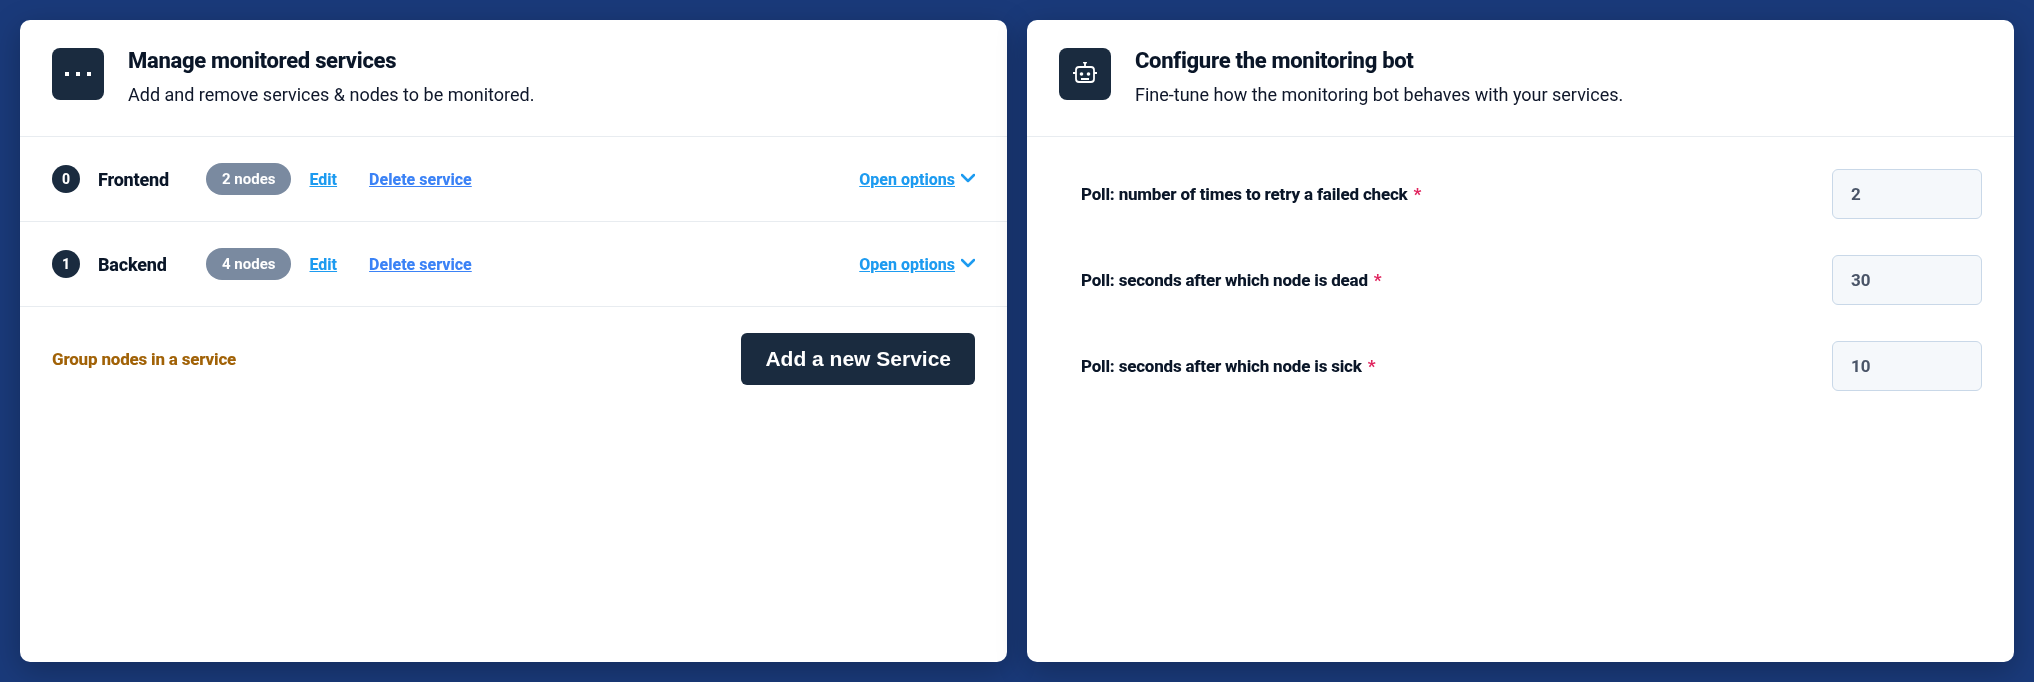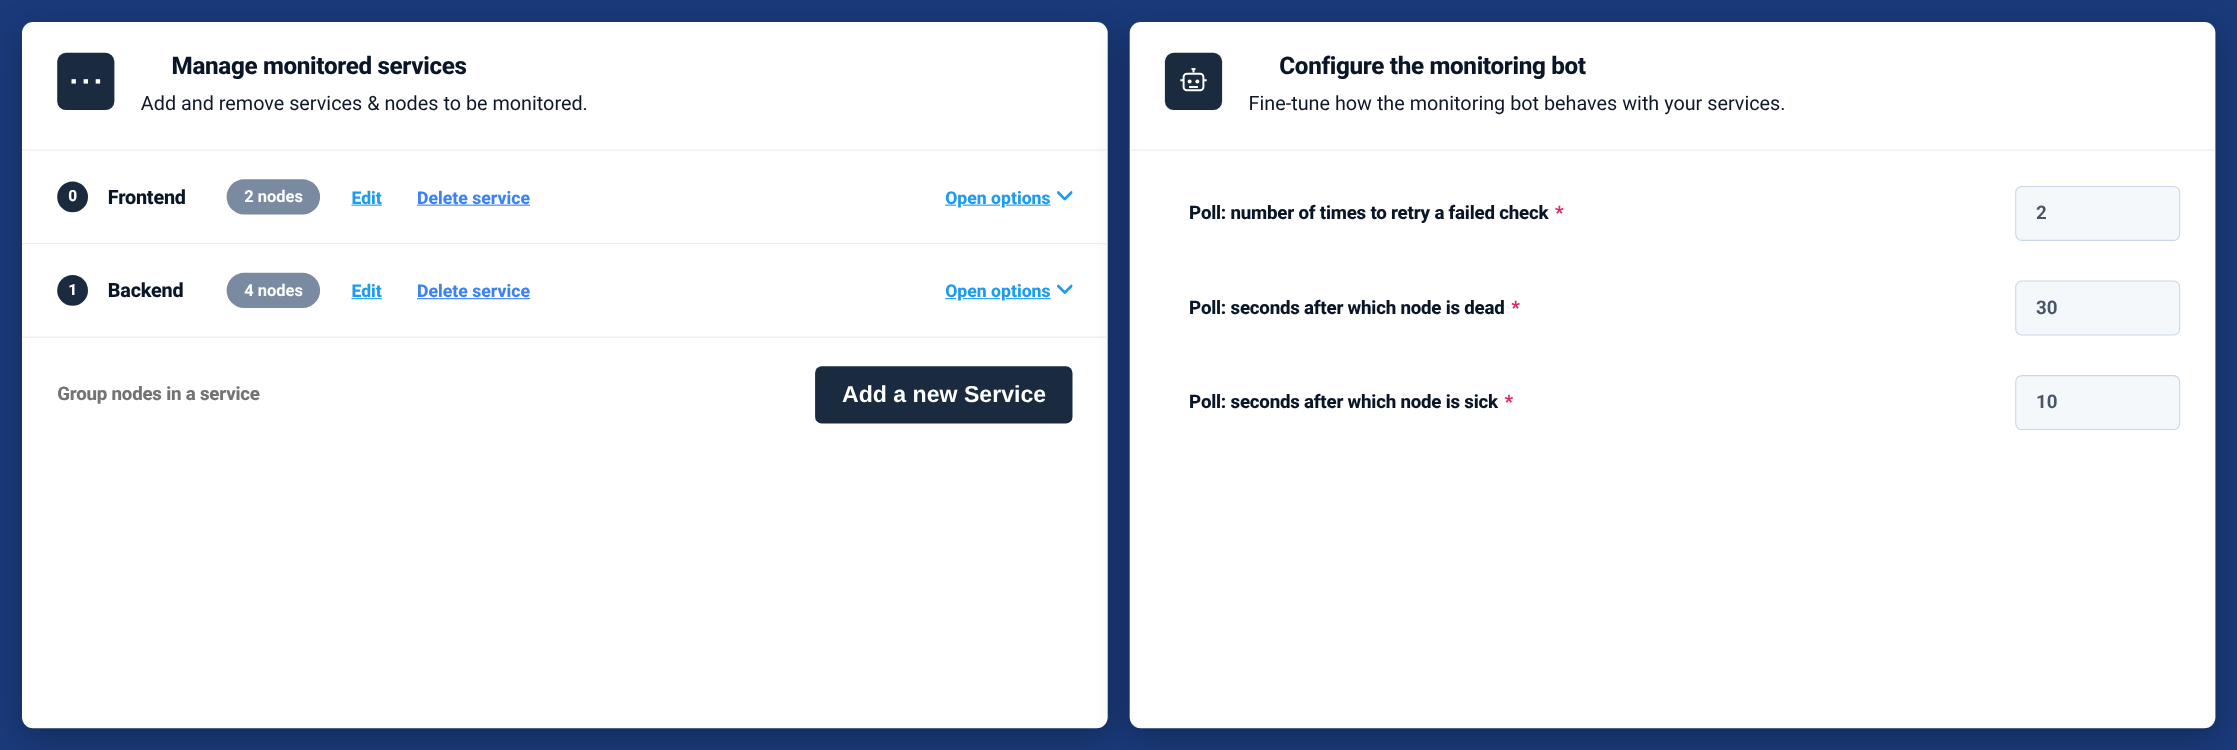--- a/index.html
+++ b/index.html
@@ -36,21 +36,20 @@
       flex-shrink: 0;
     }
     .icon-box svg { width: 28px; height: 24px; }
     .header-text { flex: 1; }
     .card-title {
       font-size: 22px;
       font-weight: 800;
       color: #0a1628;
       margin-bottom: 8px;
       letter-spacing: -0.3px;
-      margin-left: 28px;
     }
     .card-subtitle {
       font-size: 18px;
       color: #0f172a;
       line-height: 1.5;
     }
     .service-row {
       display: flex;
       align-items: center;
       padding: 26px 32px;
@@ -84,21 +83,20 @@
       border-radius: 20px;
       font-size: 15px;
       font-weight: 700;
     }
     .link-edit {
       color: #1d9bf0;
       font-weight: 800;
       text-decoration: underline;
       cursor: pointer;
       font-size: 16px;
-      margin-left: 10px;
     }
     .link-delete {
       color: #3b82f6;
       font-weight: 800;
       text-decoration: underline;
       cursor: pointer;
       font-size: 16px;
       margin-left: 14px;
     }
     .spacer { flex: 1; }
@@ -119,21 +117,21 @@
     }
     .card-footer {
       display: flex;
       align-items: center;
       padding: 26px 32px;
       gap: 16px;
     }
     .footer-text {
       font-size: 17px;
       font-weight: 800;
-      color: #737373;
+      color: #a16207;
       flex: 1;
       letter-spacing: -0.2px;
     }
     .btn-primary {
       background: #1a2b3f;
       color: #fff;
       border: none;
       padding: 14px 24px;
       font-size: 21px;
       font-weight: 700;

